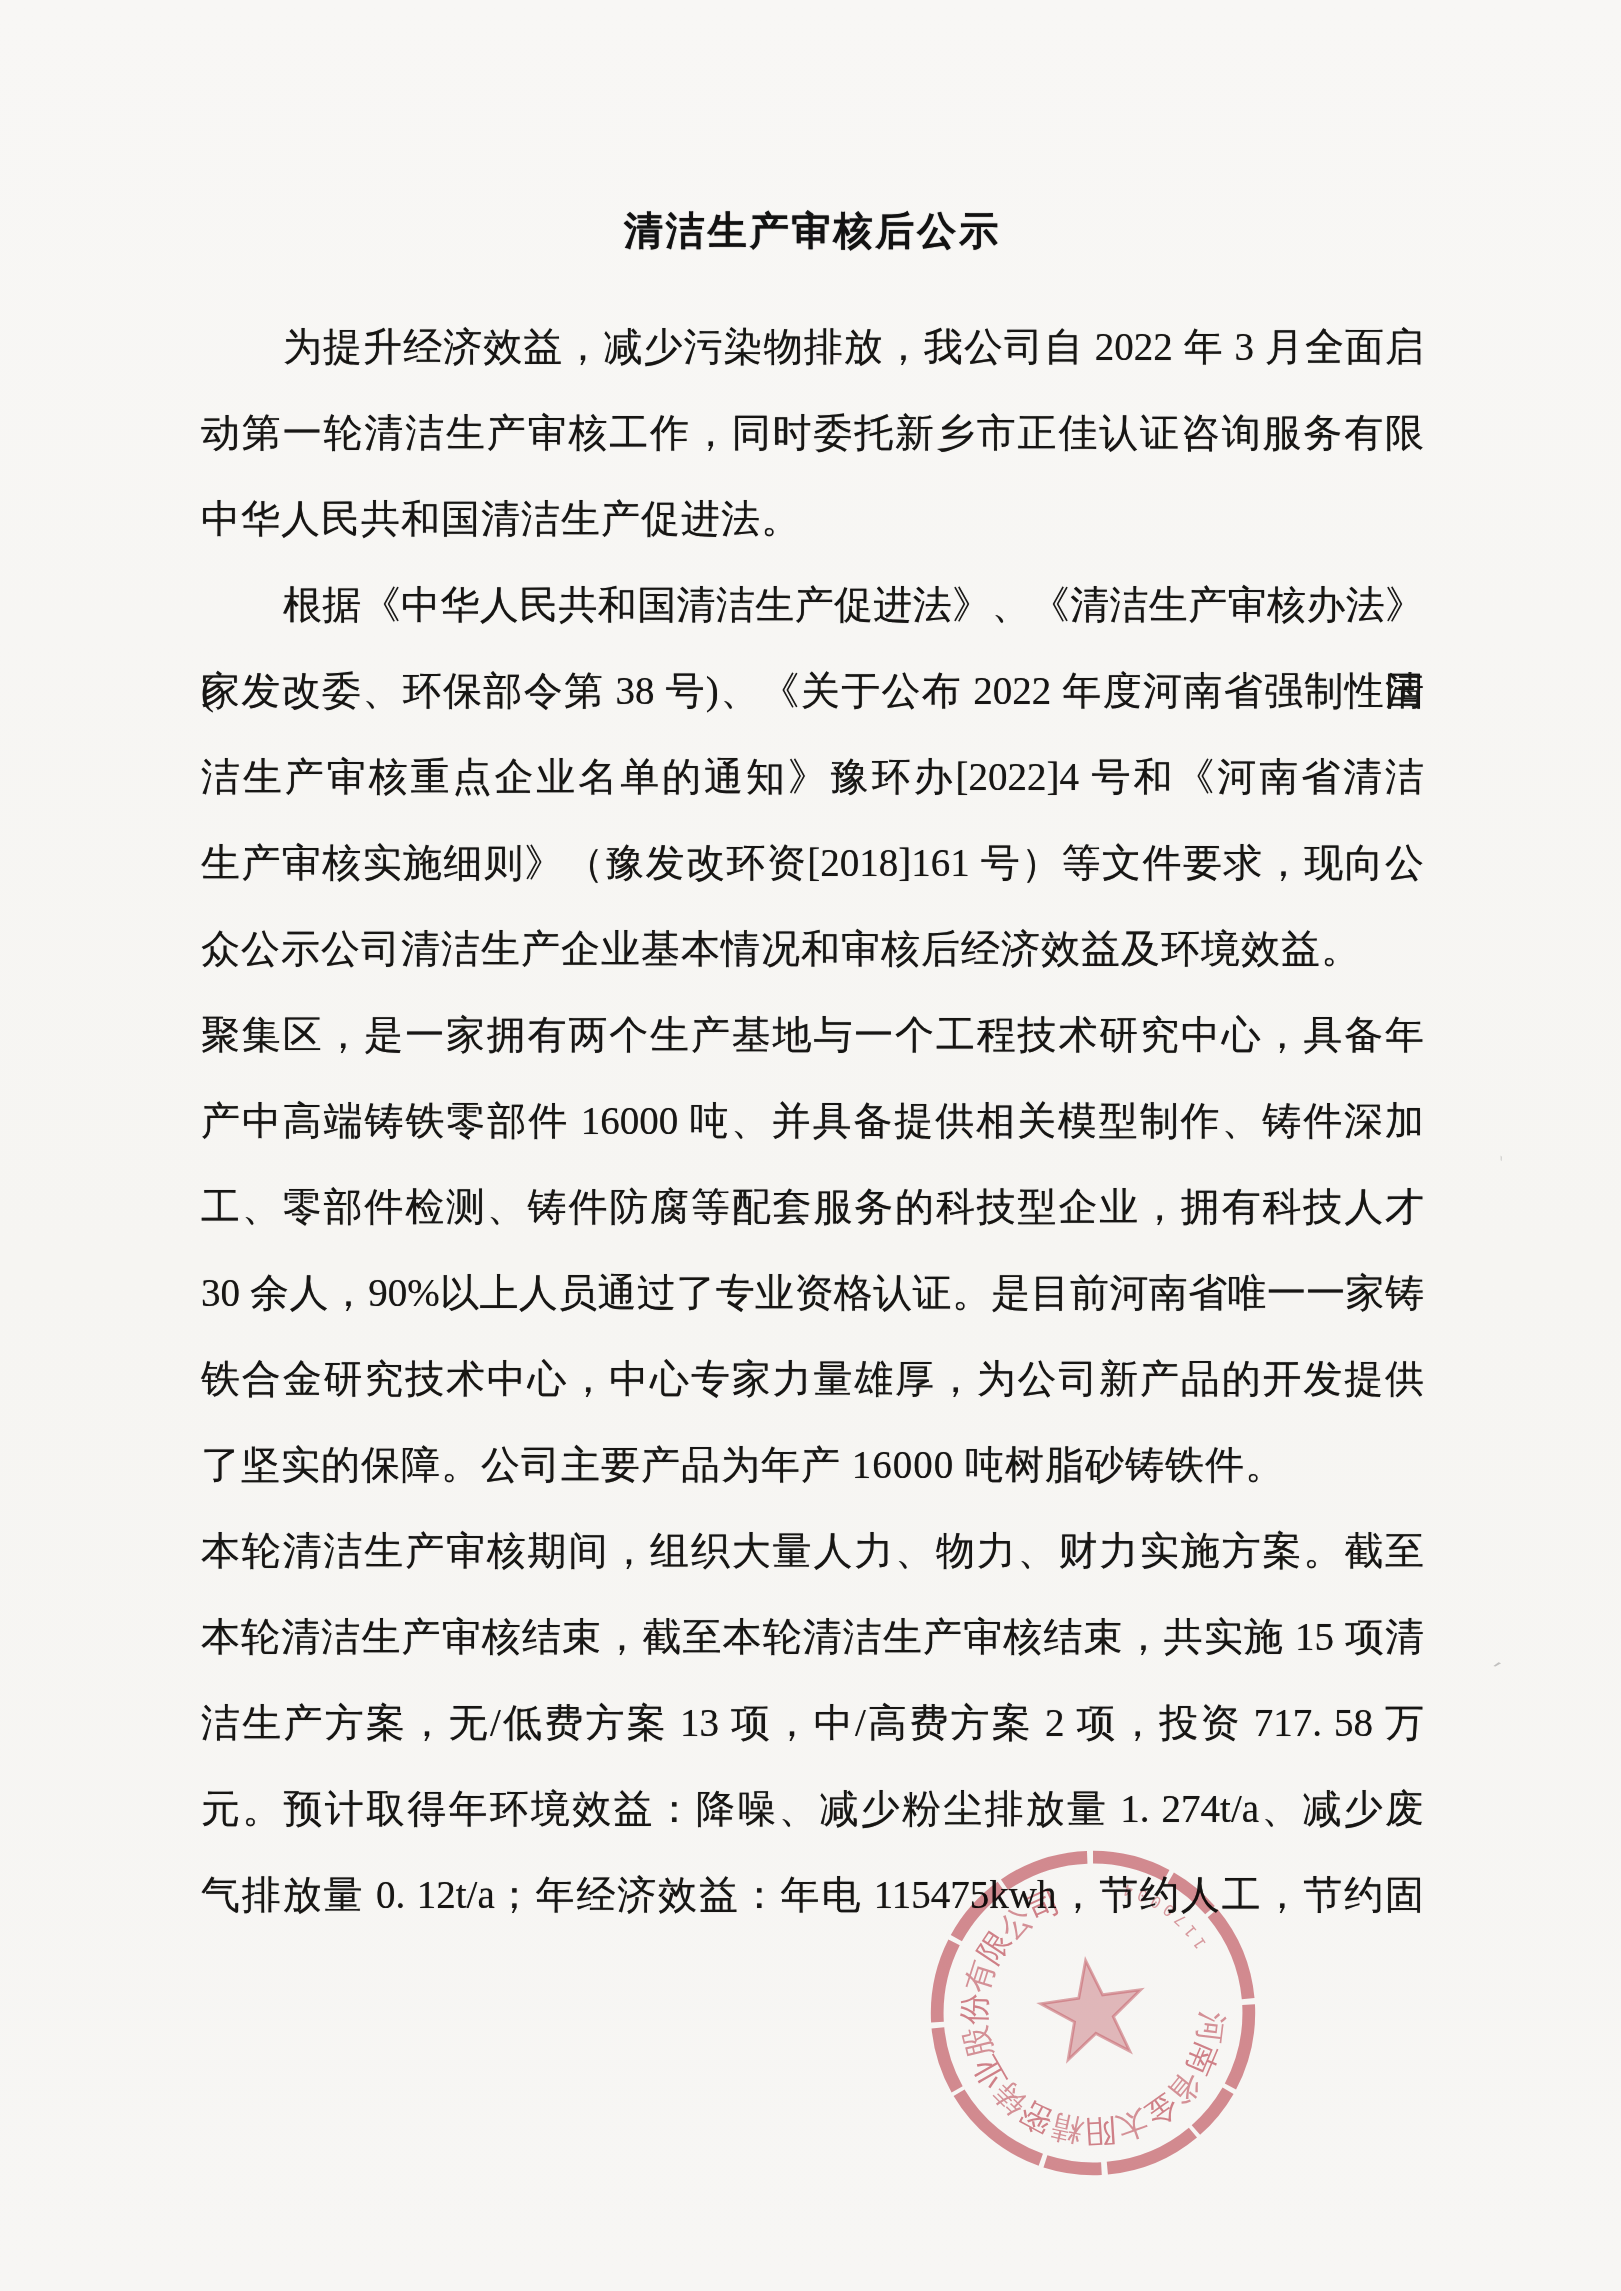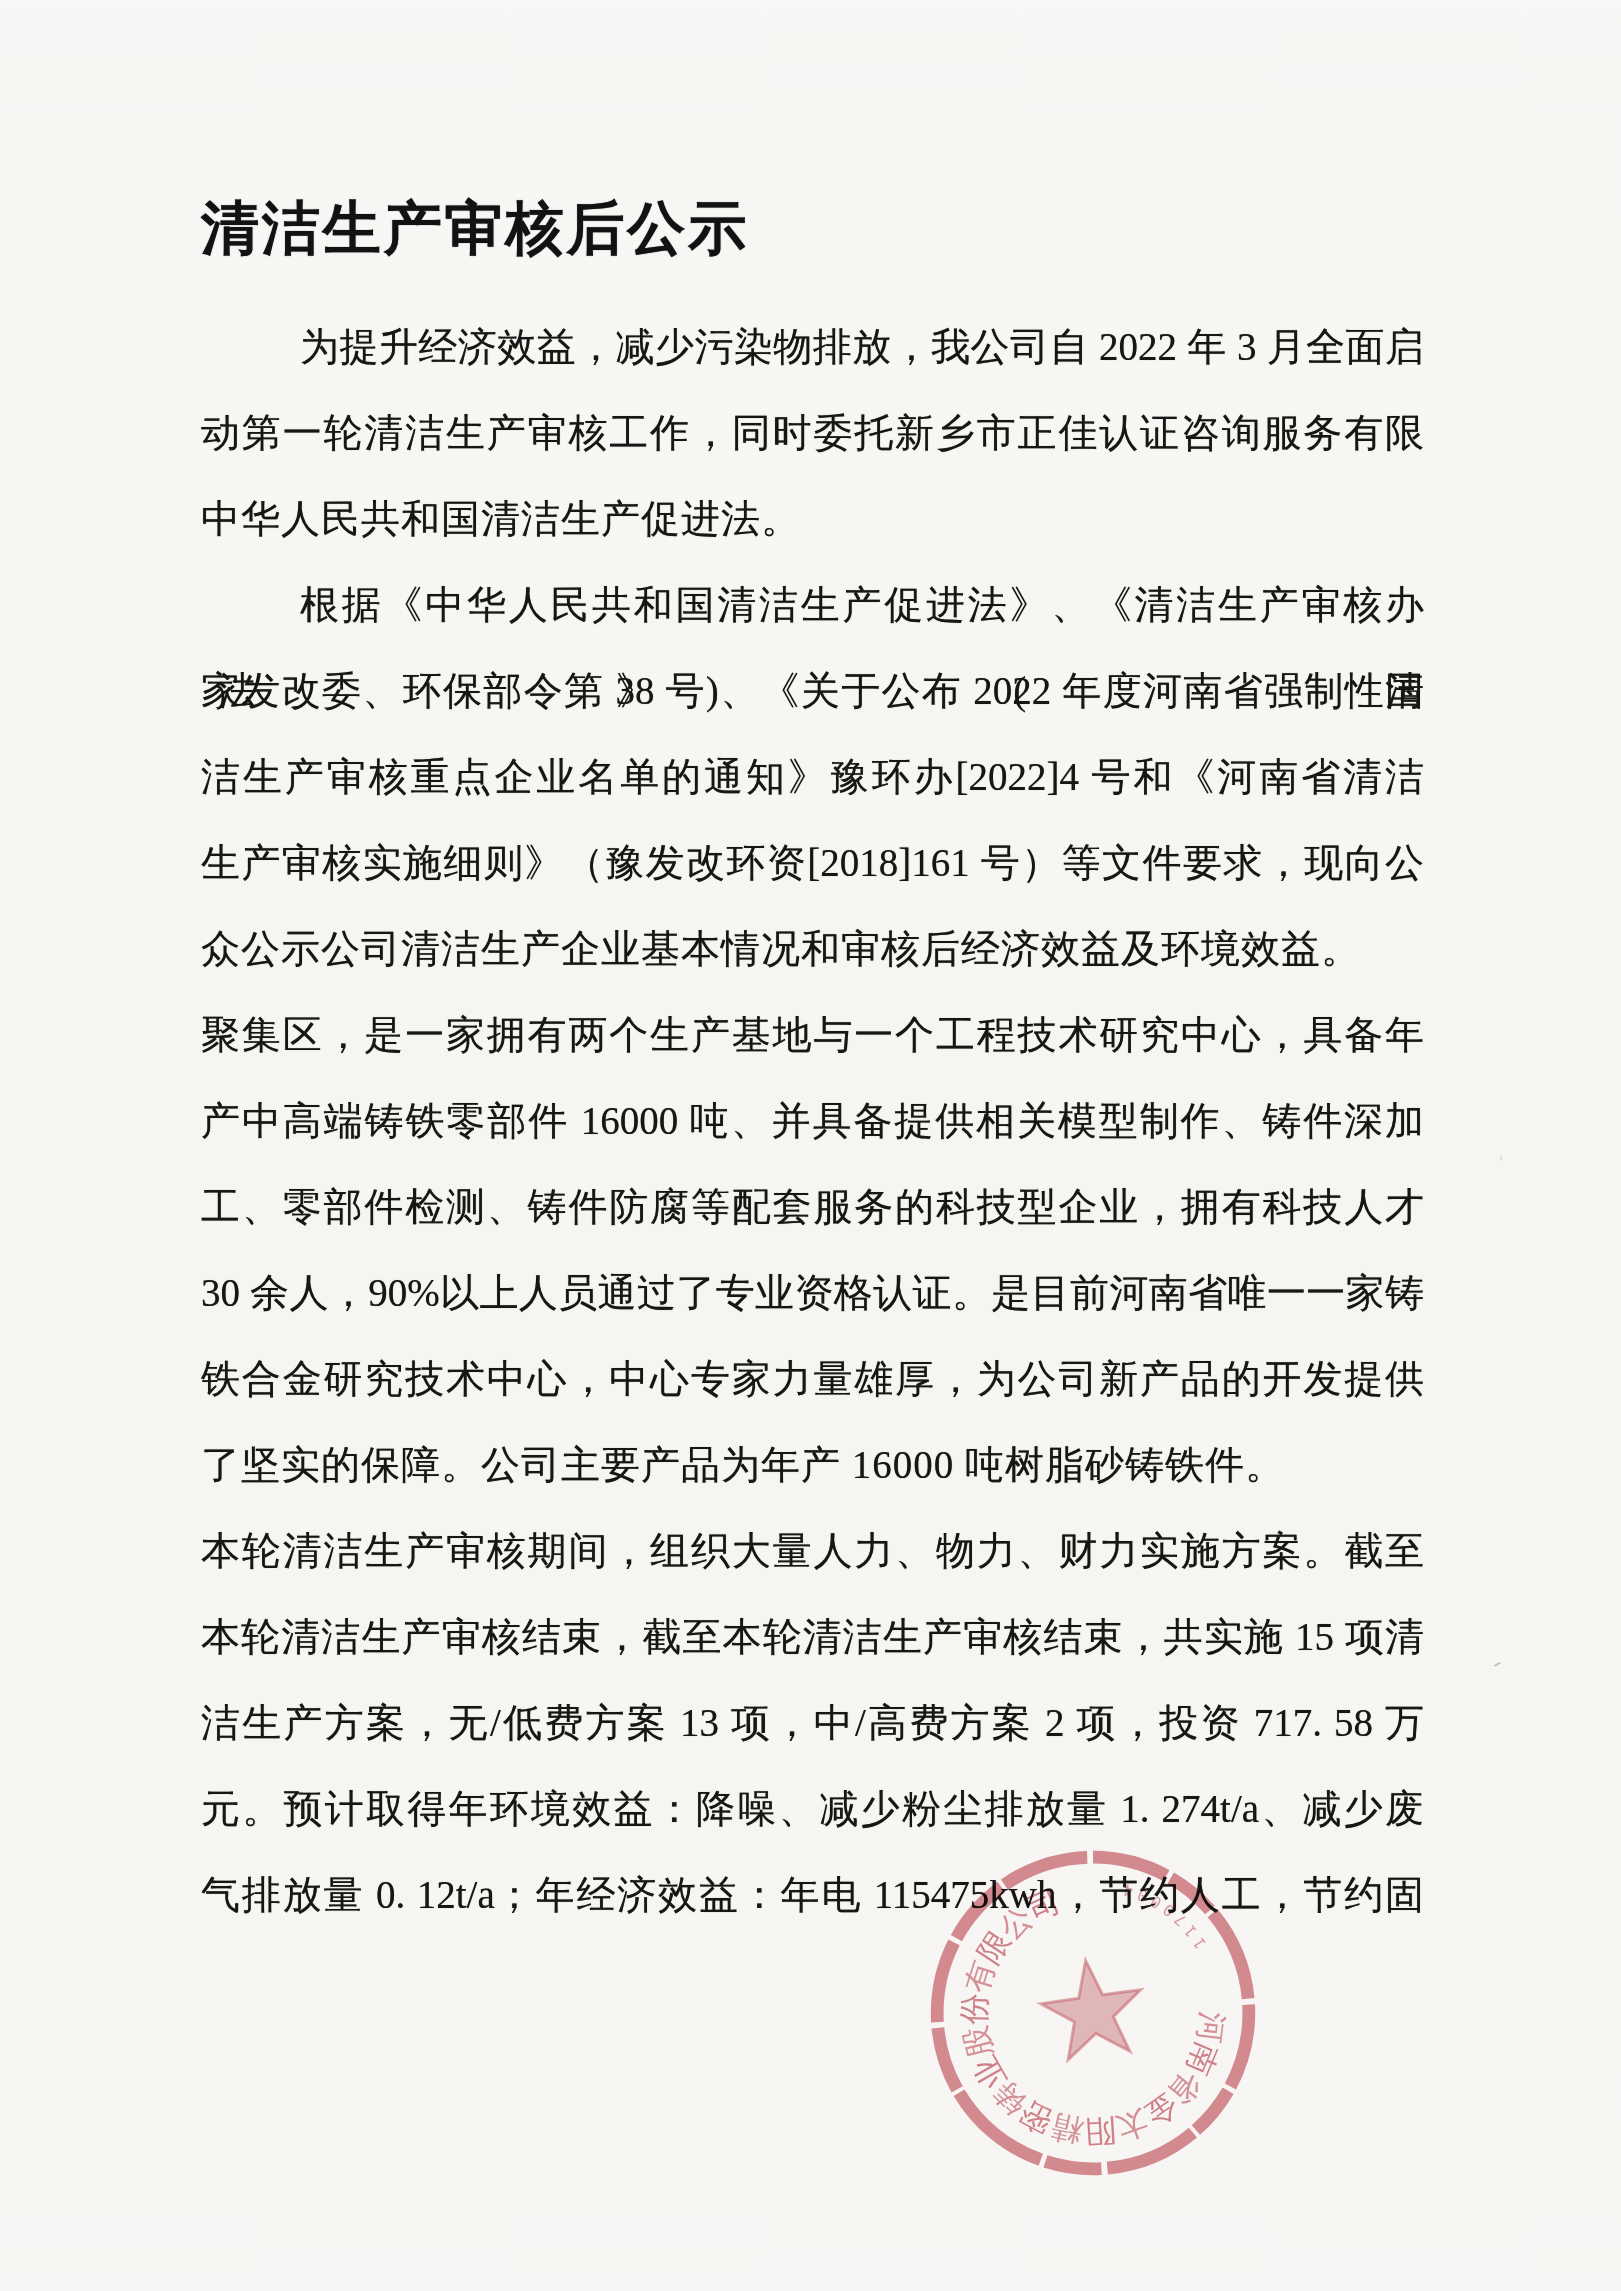--- a/index.html
+++ b/index.html
@@ -7,38 +7,39 @@
     position:relative;
     width:1621px;height:2292px;
     margin:0 auto;
     background:linear-gradient(180deg,#f8f7f5 0%,#f6f5f2 55%,#f7f6f4 100%);
     overflow:hidden;
     font-family:"Liberation Serif","DejaVu Serif",serif;
     color:#171614;
   }
   .doc-title{
     position:absolute;
-    top:190px;left:201px;width:1223px;height:108px;
-    font-size:58px;font-weight:700;letter-spacing:2.9px;
+    top:204px;left:201px;width:1223px;height:108px;
+    text-align:center;
+    font-size:39px;font-weight:700;letter-spacing:2.9px;
     color:#121212;
     text-shadow:0 0 1px rgba(25,25,25,.75);
   }
   .doc-body{
     position:absolute;
     top:304px;left:201px;width:1223px;
   }
   .line{
     height:86px;line-height:86px;
     font-size:39px;
     text-align:justify;
     text-align-last:justify;
     text-shadow:0 0 0.7px rgba(25,25,25,.65);
   }
   .line.last{text-align-last:left;letter-spacing:1px;}
-  .line.indent{text-indent:82px;margin-left:17px;}
+  .line.indent{text-indent:82px;}
   .seal{
     position:absolute;left:897px;top:1817px;width:392px;height:392px;
     mix-blend-mode:multiply;opacity:.93;
   }
   .seal svg{display:block;width:100%;height:100%;}
   .scan-artifact{
     position:absolute;color:#8d8d8d;font-size:27.4px;line-height:1;
     font-family:"DejaVu Sans",sans-serif;
   }
   .scan-artifact.a1{left:1486px;top:1660px;opacity:.5;transform:rotate(18deg);}

